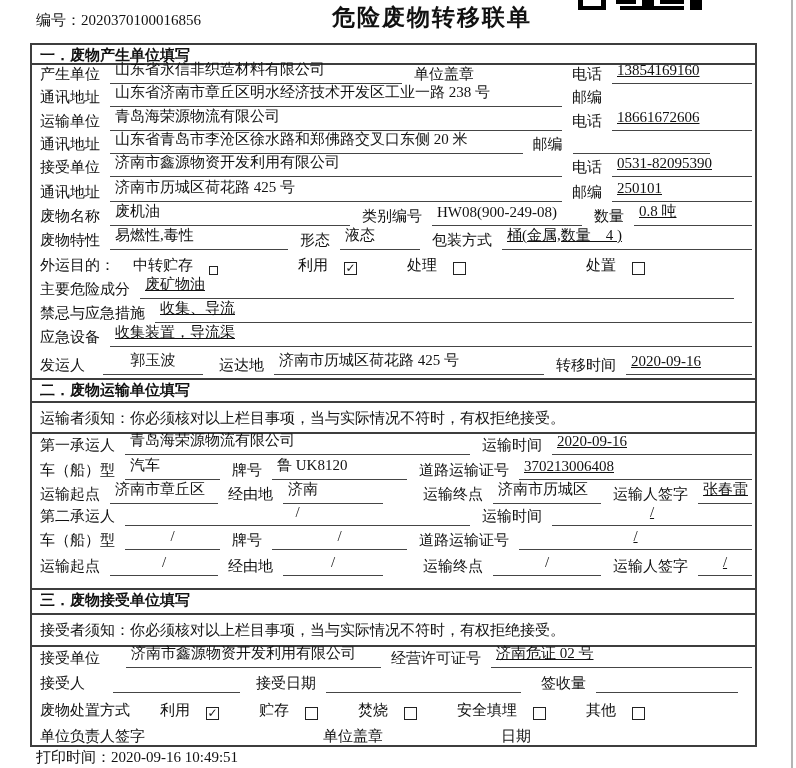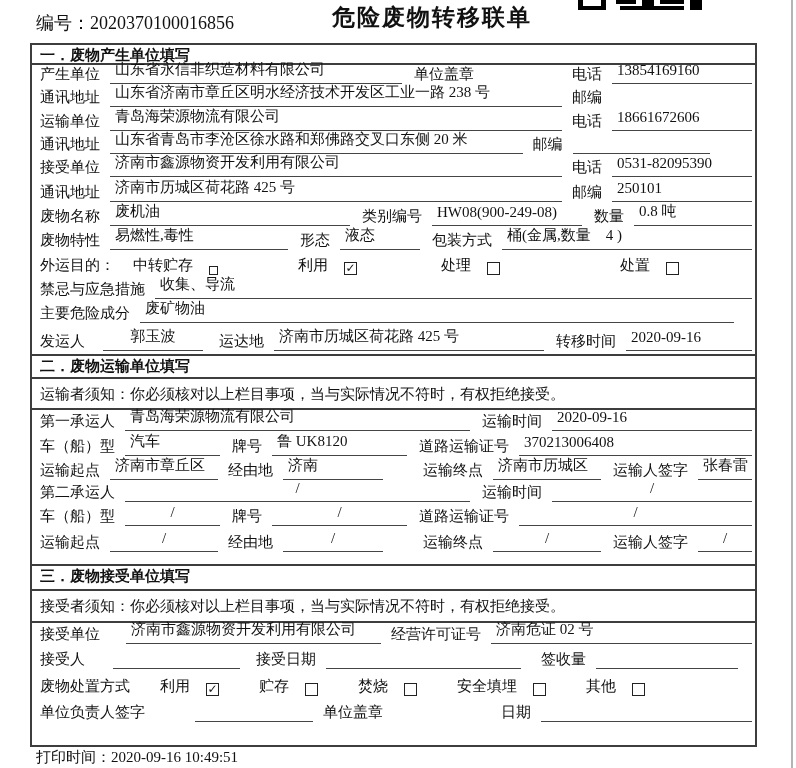--- a/index.html
+++ b/index.html
@@ -1,21 +1,21 @@
 <!DOCTYPE html>
 <html><head>
 <meta charset="utf-8">
 <style>
   * { box-sizing: border-box; margin: 0; padding: 0; }
   html,body { background:#fff; }
   body { font-family:"Liberation Serif","DejaVu Serif",serif; font-size:15px; color:#111; }
   #page { position:relative; width:796px; height:768px; background:#fff; overflow:hidden; }
 
   
-  .serial { position:absolute; left:36px; top:11px; font-size:18px; white-space:nowrap; }
+  .serial { position:absolute; left:36px; top:11px; font-size:15px; white-space:nowrap; }
   .doc-title { position:absolute; left:332px; top:2px; font-size:23px; font-weight:700;
                font-family:"Liberation Sans","DejaVu Sans",sans-serif; letter-spacing:2px; white-space:nowrap; }
   .print-time { position:absolute; left:36px; top:748px; font-size:15px; white-space:nowrap; }
 
   
   .qr { position:absolute; left:578px; top:0; width:124px; height:11px; }
   .qr div { position:absolute; background:#000; }
   .qr .q1 { left:0; top:0; width:28px; height:10px; background:#fff;
             border-left:5px solid #000; border-right:5px solid #000; border-bottom:4px solid #000; }
   .qr .q2 { left:38px; top:0; width:20px; height:4px; }
@@ -32,31 +32,31 @@
 
   .sec-hdr { font-family:"Liberation Sans","DejaVu Sans",sans-serif; font-weight:700; font-size:15px;
              padding:1px 0 4px 8px; border-bottom:2px solid #3d3d3d; }
   .sec-hdr.bt { border-top:2px solid #3d3d3d; }
   .notice { padding:6px 1px 0 8px; border-bottom:2px solid #3d3d3d; white-space:nowrap; }
 
   .row { display:flex; align-items:flex-end; padding:0 3px 3px 8px; white-space:nowrap; }
   .lbl { white-space:nowrap; margin-right:10px; }
   .val { border-bottom:1.4px solid #454545; padding:4px 5px; min-height:17px; white-space:nowrap; overflow:hidden; }
   .ctr { text-align:center;margin-top:13px; }
-  .fill { flex:1; }
+  .fill { flex:1;text-decoration:underline; }
 
   .h20{height:20px}.h22{height:22px}.h23{height:23px}.h24{height:24px}.h25{height:25px}
   .h26{height:26px}.h27{height:27px}.h28{height:28px}.h31{height:31px}.h32{height:32px}.h35{height:35px}
   .pb12{padding-bottom:12px}
 
   .w80{width:80px}.w95{width:95px}.w100{width:100px}.w108{width:108px}.w118{width:118px}
   .w127{width:127px}.w135{width:135px}.w150{width:150px}.w178{width:178px}.w195{width:195px}
   .w240{width:240px}.w255{width:255px}.w270{width:270px}.w292{width:292px}.w345{width:345px}.w452{width:452px}.ml8{margin-left:8px}.ml10{margin-left:10px}.ml12{margin-left:12px}
   .ml16{margin-left:16px}.ml18{margin-left:18px}.ml20{margin-left:20px}.ml40{margin-left:40px}
-  .ml80{margin-left:80px}.ml88{margin-left:88px}.ml90{margin-left:84px}.ml108{margin-left:108px}
+  .ml80{margin-left:80px}.ml88{margin-left:88px}.ml90{margin-left:50px}.ml108{margin-left:108px}
   .ml120{margin-left:120px}.mr14{margin-right:14px}.mr18{margin-right:18px}.mr42{margin-right:42px}
 
   .cb { display:inline-block; width:13px; height:13px; border:1.5px solid #222; margin-left:6px;
         line-height:11px; text-align:center; font-size:12px; vertical-align:-1px;
         font-family:"DejaVu Sans",sans-serif; }
   .cb-sm { width:9px; height:9px; vertical-align:0; }
 </style>
 </head>
 <body>
 
@@ -145,29 +145,33 @@
         <span class="cb cb-sm"><span></span></span>
       <span class="lbl ml80">利用</span>
         <span class="cb"><span>✓</span></span>
       <span class="lbl ml90">处理</span>
         <span class="cb"><span></span></span>
       <span class="lbl ml120">处置</span>
         <span class="cb"><span></span></span>
     </div>
 
     <div class="row h24">
+      <span class="lbl">主要危险成分</span>
+      <span class="val fill mr18">废矿物油</span>
+    </div>
+
+    <div class="row h24">
       <span class="lbl">禁忌与应急措施</span>
       <span class="val fill">收集、导流</span>
     </div>
 
     <div class="row h24">
-      <span class="lbl">主要危险成分</span>
-      <span class="val fill mr18">废矿物油</span>
-    </div>
-
+      <span class="lbl">应急设备</span>
+      <span class="val fill">收集装置，导流渠</span>
+    </div>
 
     <div class="row h28">
       <span class="lbl">发运人</span>
       <span class="val w100 ctr ml8">郭玉波</span>
       <span class="lbl ml16">运达地</span>
       <span class="val w270">济南市历城区荷花路 425 号</span>
       <span class="lbl ml12">转移时间</span>
       <span class="val fill">2020-09-16</span>
     </div>
 

